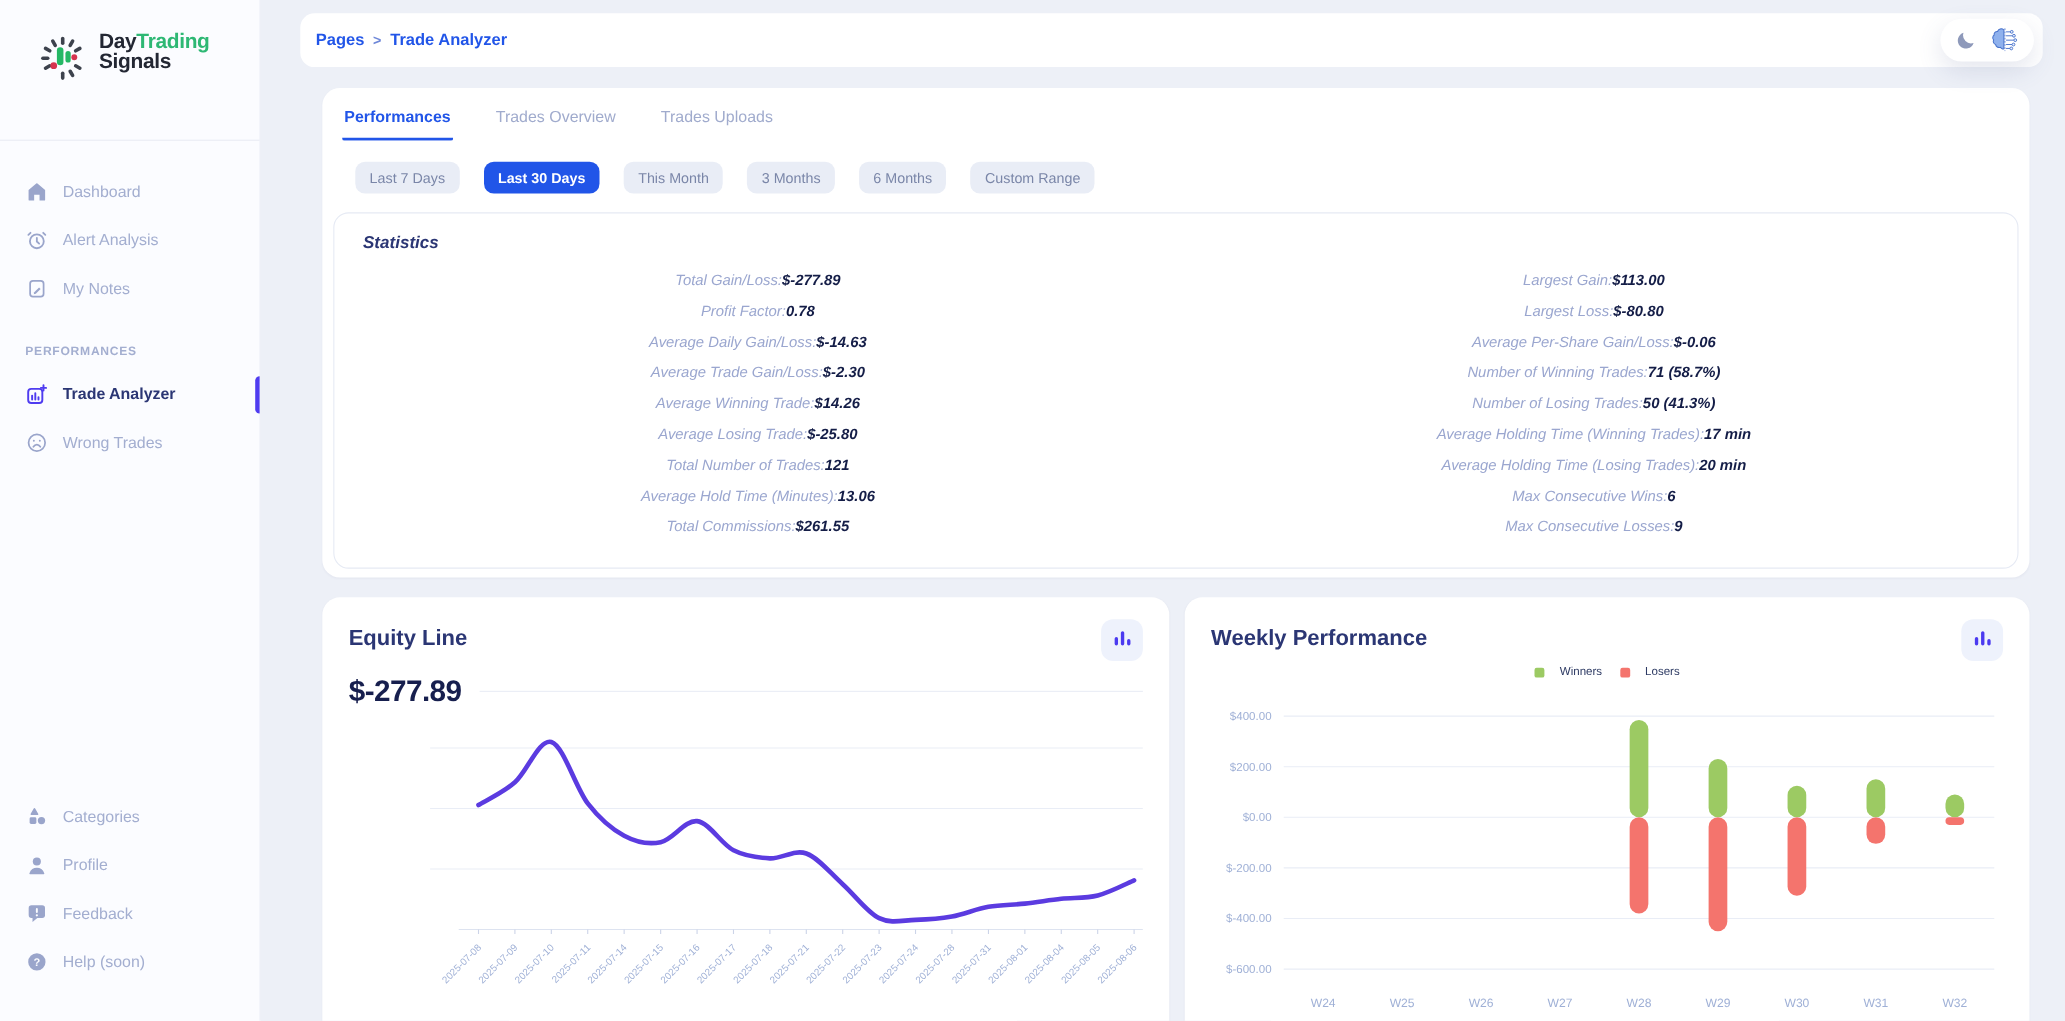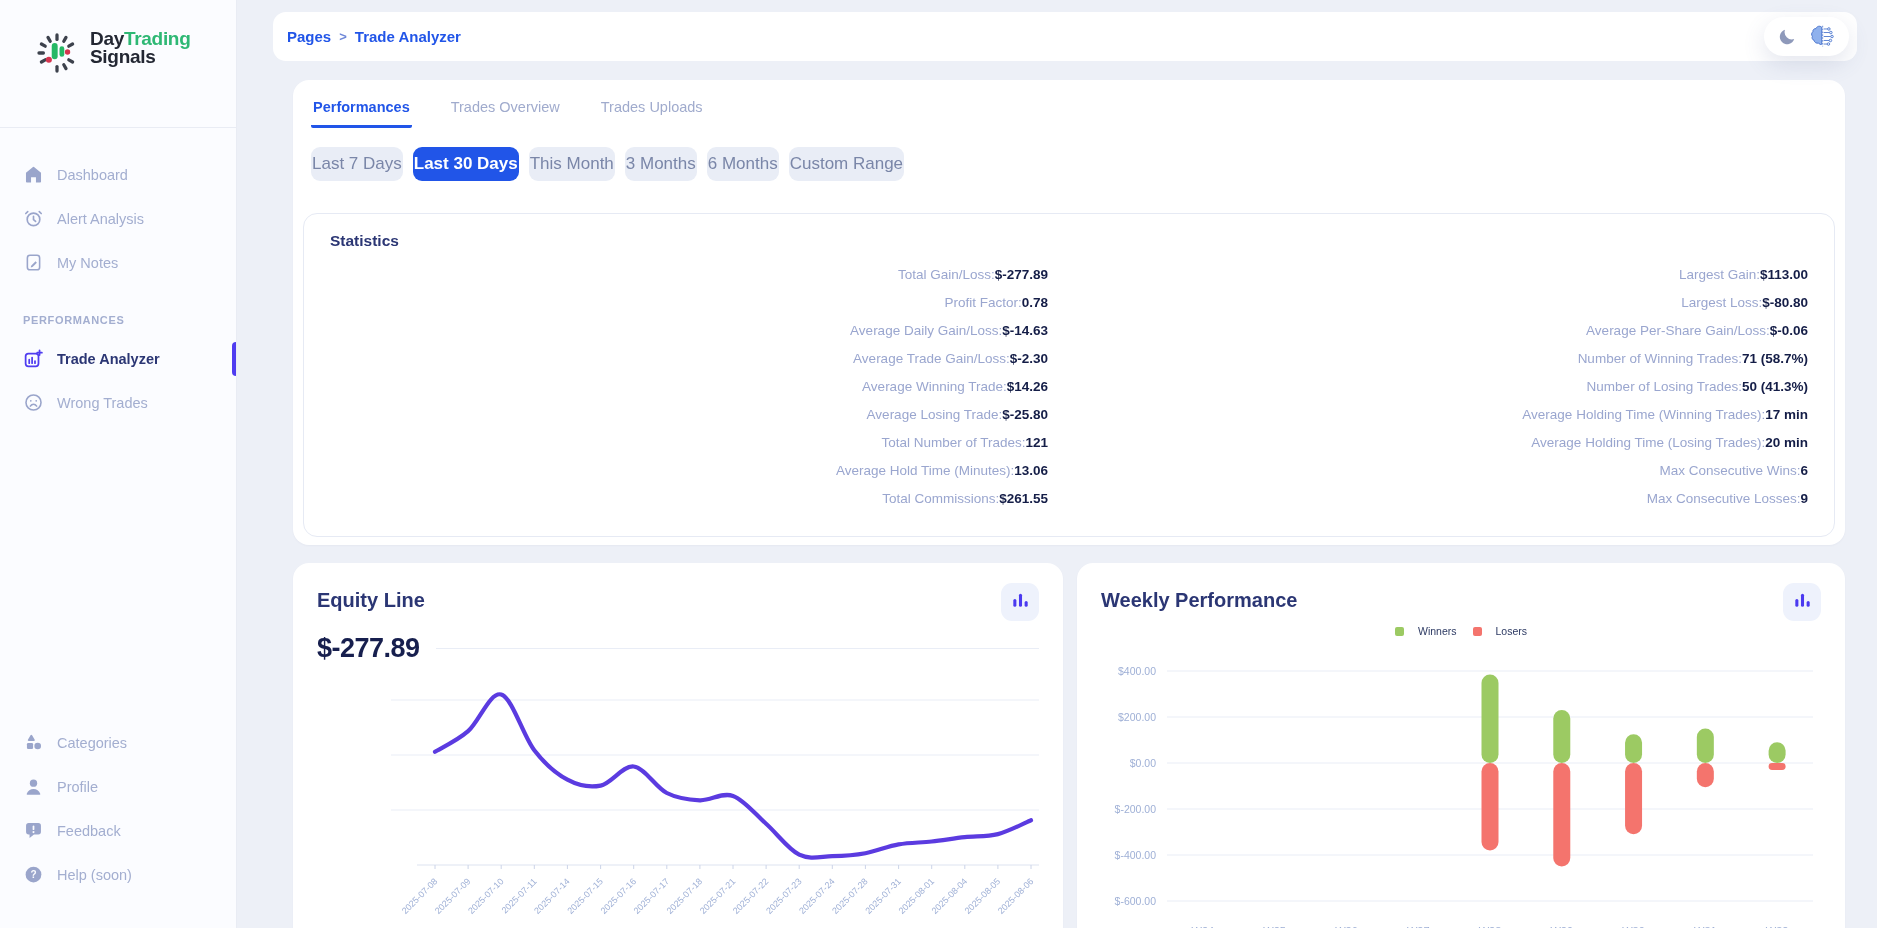--- a/index.html
+++ b/index.html
@@ -29,26 +29,26 @@
   .breadcrumb .sep { color:#6e87d8; font-weight:700; font-size:13px; }
   .theme-pill { display:flex; align-items:center; gap:12px; background:#ffffff; border-radius:999px; padding:6px 13px; box-shadow:0 8px 22px rgba(90,100,150,.16); cursor:pointer; }
   .theme-pill svg { display:block; }
 
   .content-pad { margin:19px 12px 0 20px; }
   .big-card { background:#ffffff; border-radius:16px; padding:15px 10px 8px 10px; box-shadow:0 1px 2px rgba(40,50,90,.04); }
   .tabs { display:flex; gap:37px; padding-left:8px; }
   .tab { font-size:14.5px; color:#a0abcd; padding:4px 2px 10px 2px; border-bottom:3px solid transparent; border-radius:2px; cursor:pointer; }
   .tab.active { color:#2155e8; font-weight:700; border-bottom-color:#2155e8; }
   .filters { display:flex; gap:10px; margin-top:19px; padding-left:8px; }
-  .pill { background:#e9edf6; color:#7a86a8; font-size:17px; padding:7px 1px; border-radius:9px; cursor:pointer; white-space:nowrap; }
+  .pill { background:#e9edf6; color:#7a86a8; font-size:13px; padding:7px 13px; border-radius:9px; cursor:pointer; white-space:nowrap;margin-left:12px; }
   .pill.active { background:#2155e8; color:#ffffff; font-weight:700; }
-  .stats-box { border:1px solid #e6eaf4; border-radius:14px; margin-top:32px; padding:18px 26px 24px 26px; }
+  .stats-box { border:1px solid #e6eaf4; border-radius:14px; margin-top:17px; padding:18px 26px 24px 26px;font-style:italic; }
   .stats-title { font-size:15.5px; font-weight:700; color:#2b3674; margin-bottom:10px; }
   .stats-grid { display:grid; grid-template-columns:1fr 1fr; column-gap:42px; }
-  .stat-row { display:flex; justify-content:flex-end; align-items:center; padding:6.5px 0; }
+  .stat-row { display:flex; justify-content:center; align-items:center; padding:6.5px 0; }
   .stat-label { font-size:13.5px; color:#9aa6cf; }
   .stat-value { font-size:13.5px; font-weight:700; color:#141d47; }
 
   .charts-row { display:flex; gap:14px; margin:18px 12px 0 20px; }
   .chart-card { background:#ffffff; border-radius:16px; padding:20px 24px; height:420px; box-shadow:0 1px 2px rgba(40,50,90,.04); }
   .chart-card.equity { flex:0 0 770px; }
   .chart-card.weekly { flex:1; }
   .card-head { display:flex; justify-content:space-between; align-items:flex-start; }
   .card-title { font-size:20px; font-weight:700; color:#2b3674; padding-top:6px; }
   .icon-btn { width:38px; height:38px; border-radius:11px; background:#eef2fc; display:flex; align-items:center; justify-content:center; cursor:pointer; border:none; }

